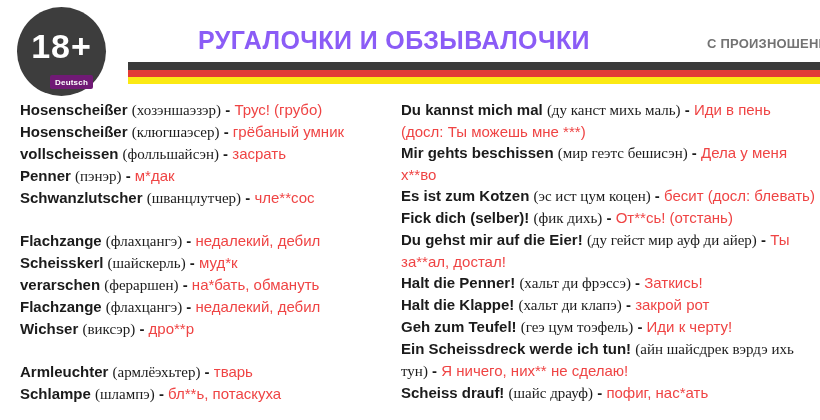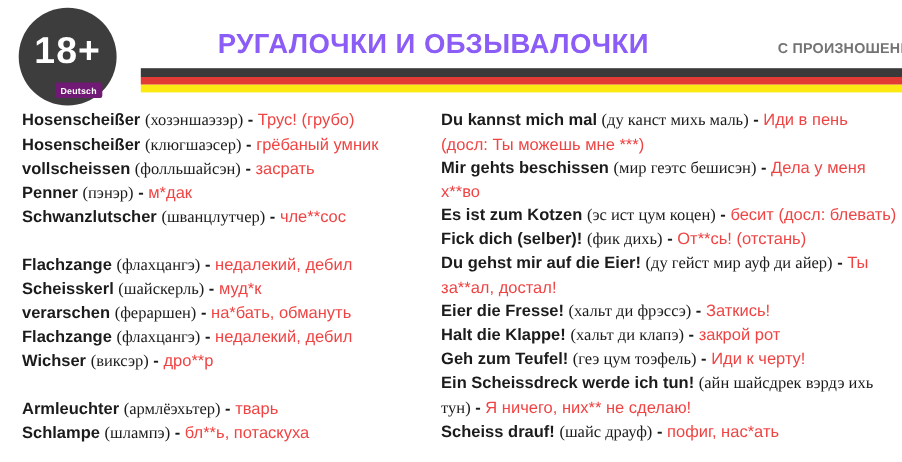--- a/index.html
+++ b/index.html
@@ -97,21 +97,21 @@
         <div class="entry"><span class="de">Schlampe</span> <span class="pron">(шлампэ)</span> <span class="dash">-</span> <span class="tr">бл**ь, потаскуха</span></div>
       </div>
     </div>
   <div class="col col-right">
       <div class="group">
         <div class="entry"><span class="de">Du kannst mich mal</span> <span class="pron">(ду канст михь маль)</span> <span class="dash">-</span> <span class="tr">Иди в пень (досл: Ты можешь мне ***)</span></div>
         <div class="entry"><span class="de">Mir gehts beschissen</span> <span class="pron">(мир геэтс бешисэн)</span> <span class="dash">-</span> <span class="tr">Дела у меня х**во</span></div>
         <div class="entry"><span class="de">Es ist zum Kotzen</span> <span class="pron">(эс ист цум коцен)</span> <span class="dash">-</span> <span class="tr">бесит (досл: блевать)</span></div>
         <div class="entry"><span class="de">Fick dich (selber)!</span> <span class="pron">(фик дихь)</span> <span class="dash">-</span> <span class="tr">От**сь! (отстань)</span></div>
         <div class="entry"><span class="de">Du gehst mir auf die Eier!</span> <span class="pron">(ду гейст мир ауф ди айер)</span> <span class="dash">-</span> <span class="tr">Ты за**ал, достал!</span></div>
-        <div class="entry"><span class="de">Eier die Fresse!</span> <span class="pron">(хальт ди фрэссэ)</span> <span class="dash">-</span> <span class="tr">Заткись!</span></div>
+        <div class="entry"><span class="de">Halt die Penner!</span> <span class="pron">(хальт ди фрэссэ)</span> <span class="dash">-</span> <span class="tr">Заткись!</span></div>
         <div class="entry"><span class="de">Halt die Klappe!</span> <span class="pron">(хальт ди клапэ)</span> <span class="dash">-</span> <span class="tr">закрой рот</span></div>
         <div class="entry"><span class="de">Geh zum Teufel!</span> <span class="pron">(геэ цум тоэфель)</span> <span class="dash">-</span> <span class="tr">Иди к черту!</span></div>
         <div class="entry"><span class="de">Ein Scheissdreck werde ich tun!</span> <span class="pron">(айн шайсдрек вэрдэ ихь тун)</span> <span class="dash">-</span> <span class="tr">Я ничего, них** не сделаю!</span></div>
         <div class="entry"><span class="de">Scheiss drauf!</span> <span class="pron">(шайс драуф)</span> <span class="dash">-</span> <span class="tr">пофиг, нас*ать</span></div>
       </div>
     </div>
 
 </div>
 
 </body></html>

